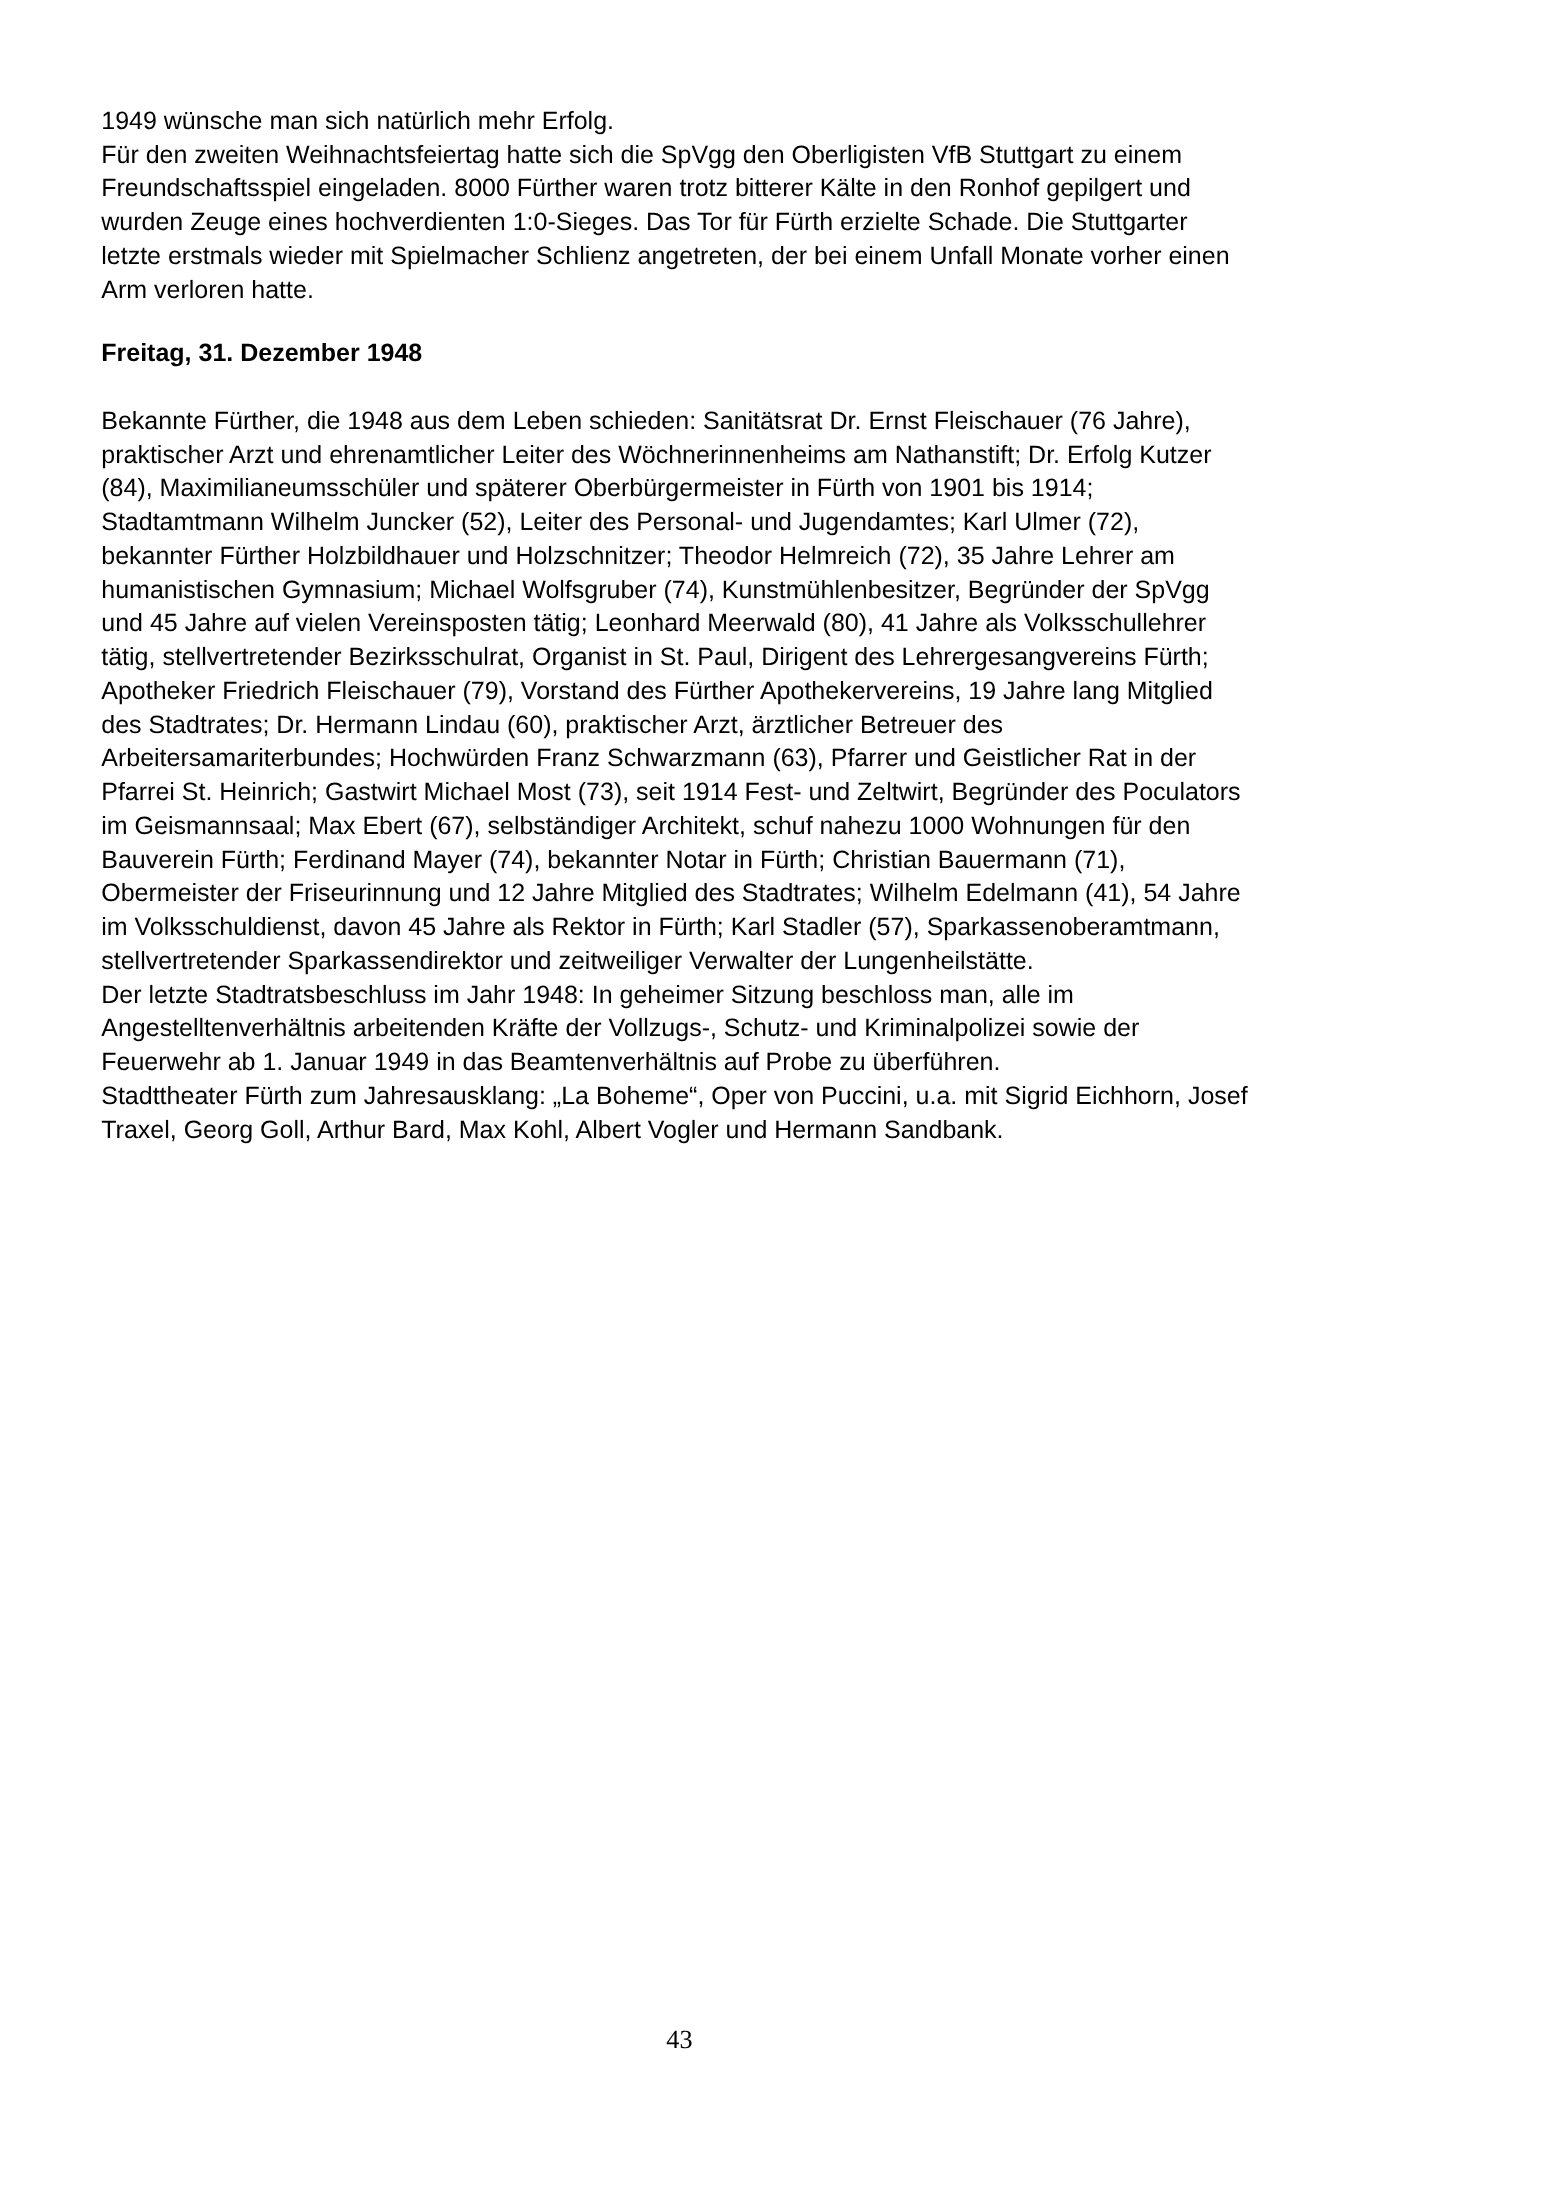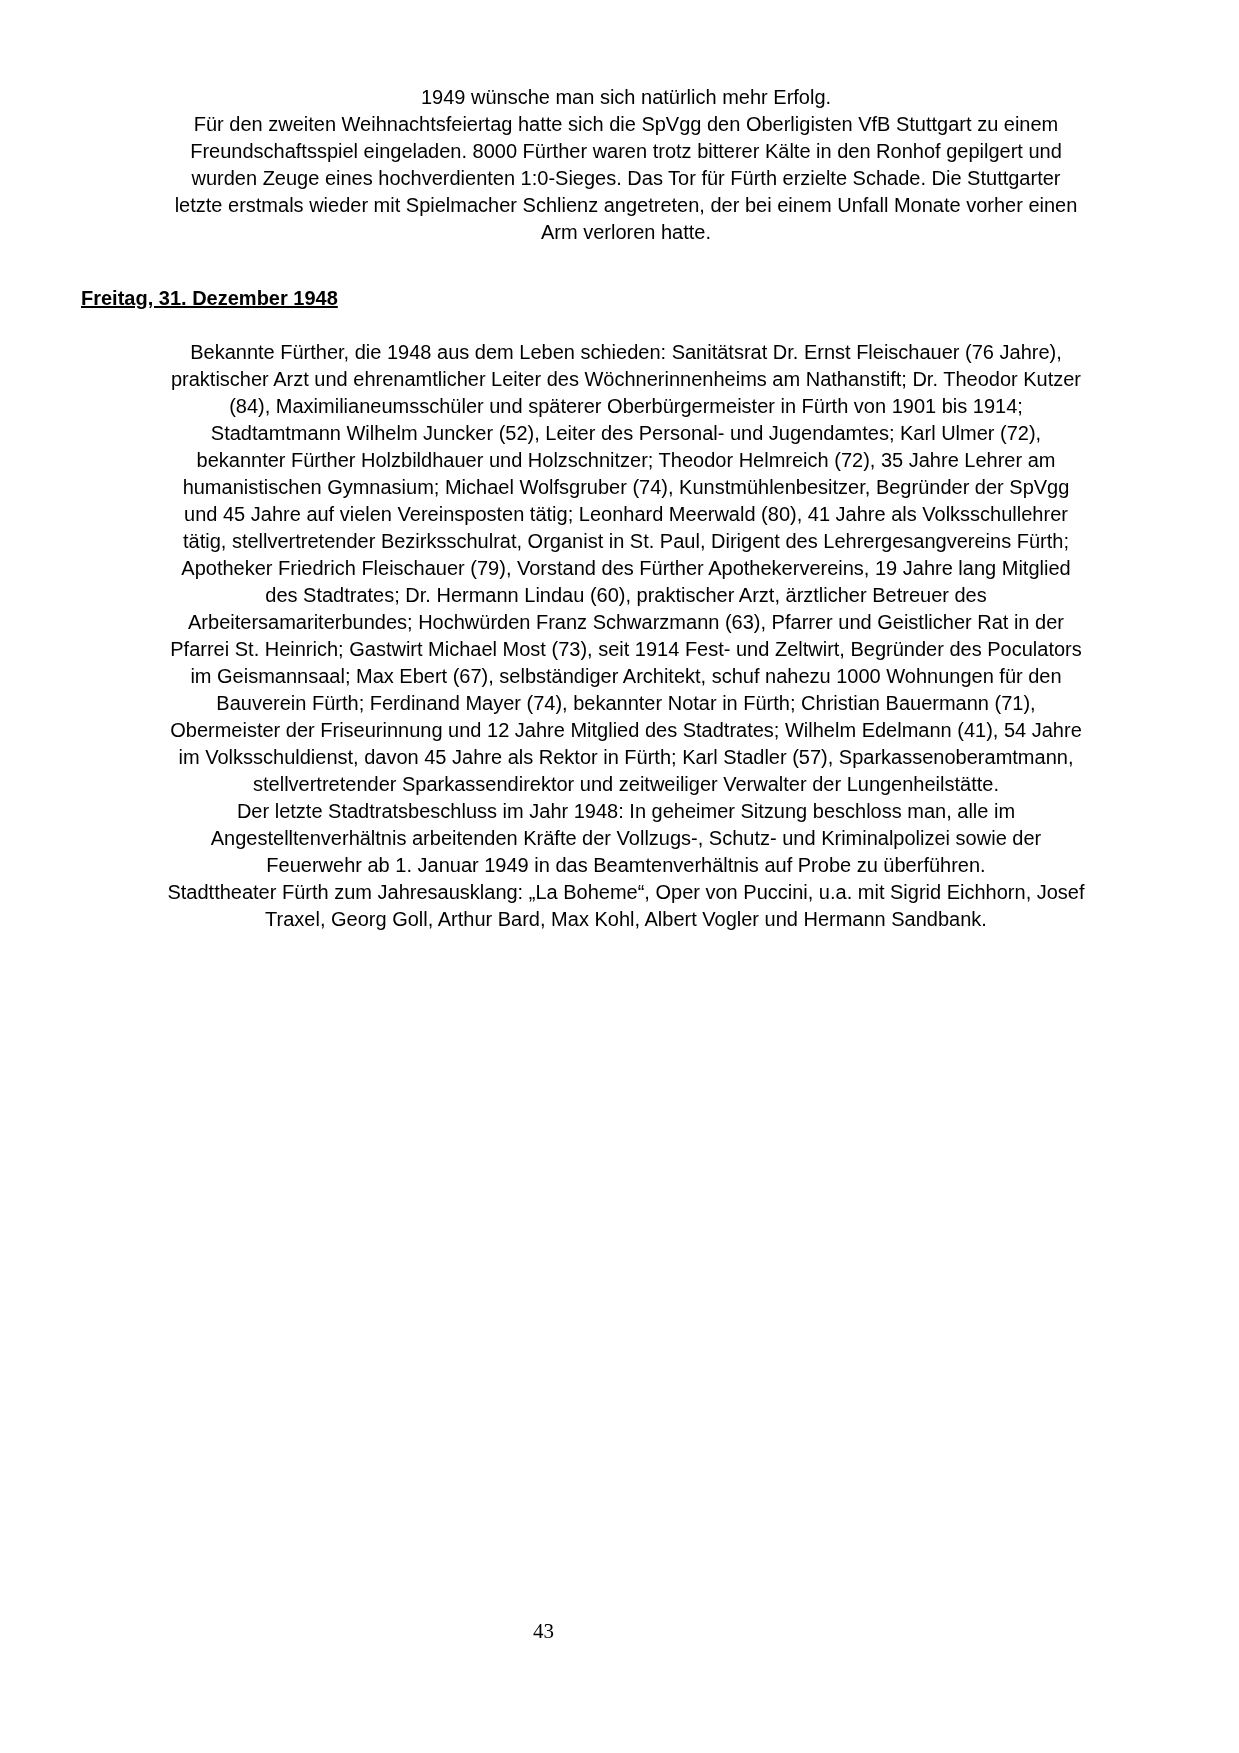--- a/index.html
+++ b/index.html
@@ -20,27 +20,25 @@
     position: absolute;
     left: 81px;
     top: 84px;
     width: 1090px;
     font-size: 20px;
     line-height: 27px;
     -webkit-font-smoothing: antialiased;
   }
   .para .line {
     white-space: nowrap;
-    text-align: center;
   }
   .heading {
     font-weight: bold;
-    margin: 39px 0 27px 0;
+    margin: 24px 0 27px 0;
     white-space: nowrap;
-    text-decoration: underline;
   }
   .page-number {
     position: absolute;
     left: 533px;
     top: 1618px;
     font-family: "Liberation Serif", serif;
     font-size: 21px;
     line-height: 27px;
   }
 </style>
@@ -53,21 +51,21 @@
         <div class="line">1949 wünsche man sich natürlich mehr Erfolg.</div>
         <div class="line">Für den zweiten Weihnachtsfeiertag hatte sich die SpVgg den Oberligisten VfB Stuttgart zu einem</div>
         <div class="line">Freundschaftsspiel eingeladen. 8000 Fürther waren trotz bitterer Kälte in den Ronhof gepilgert und</div>
         <div class="line">wurden Zeuge eines hochverdienten 1:0-Sieges. Das Tor für Fürth erzielte Schade. Die Stuttgarter</div>
         <div class="line">letzte erstmals wieder mit Spielmacher Schlienz angetreten, der bei einem Unfall Monate vorher einen</div>
         <div class="line">Arm verloren hatte.</div>
       </div>
     <div class="heading">Freitag, 31. Dezember 1948</div>
     <div class="para">
         <div class="line">Bekannte Fürther, die 1948 aus dem Leben schieden: Sanitätsrat Dr. Ernst Fleischauer (76 Jahre),</div>
-        <div class="line">praktischer Arzt und ehrenamtlicher Leiter des Wöchnerinnenheims am Nathanstift; Dr. Theodor Kutzer</div>
+        <div class="line">praktischer Arzt und ehrenamtlicher Leiter des Wöchnerinnenheims am Nathanstift; Dr. Erfolg Kutzer</div>
         <div class="line">(84), Maximilianeumsschüler und späterer Oberbürgermeister in Fürth von 1901 bis 1914;</div>
         <div class="line">Stadtamtmann Wilhelm Juncker (52), Leiter des Personal- und Jugendamtes; Karl Ulmer (72),</div>
         <div class="line">bekannter Fürther Holzbildhauer und Holzschnitzer; Theodor Helmreich (72), 35 Jahre Lehrer am</div>
         <div class="line">humanistischen Gymnasium; Michael Wolfsgruber (74), Kunstmühlenbesitzer, Begründer der SpVgg</div>
         <div class="line">und 45 Jahre auf vielen Vereinsposten tätig; Leonhard Meerwald (80), 41 Jahre als Volksschullehrer</div>
         <div class="line">tätig, stellvertretender Bezirksschulrat, Organist in St. Paul, Dirigent des Lehrergesangvereins Fürth;</div>
         <div class="line">Apotheker Friedrich Fleischauer (79), Vorstand des Fürther Apothekervereins, 19 Jahre lang Mitglied</div>
         <div class="line">des Stadtrates; Dr. Hermann Lindau (60), praktischer Arzt, ärztlicher Betreuer des</div>
         <div class="line">Arbeitersamariterbundes; Hochwürden Franz Schwarzmann (63), Pfarrer und Geistlicher Rat in der</div>
         <div class="line">Pfarrei St. Heinrich; Gastwirt Michael Most (73), seit 1914 Fest- und Zeltwirt, Begründer des Poculators</div>

